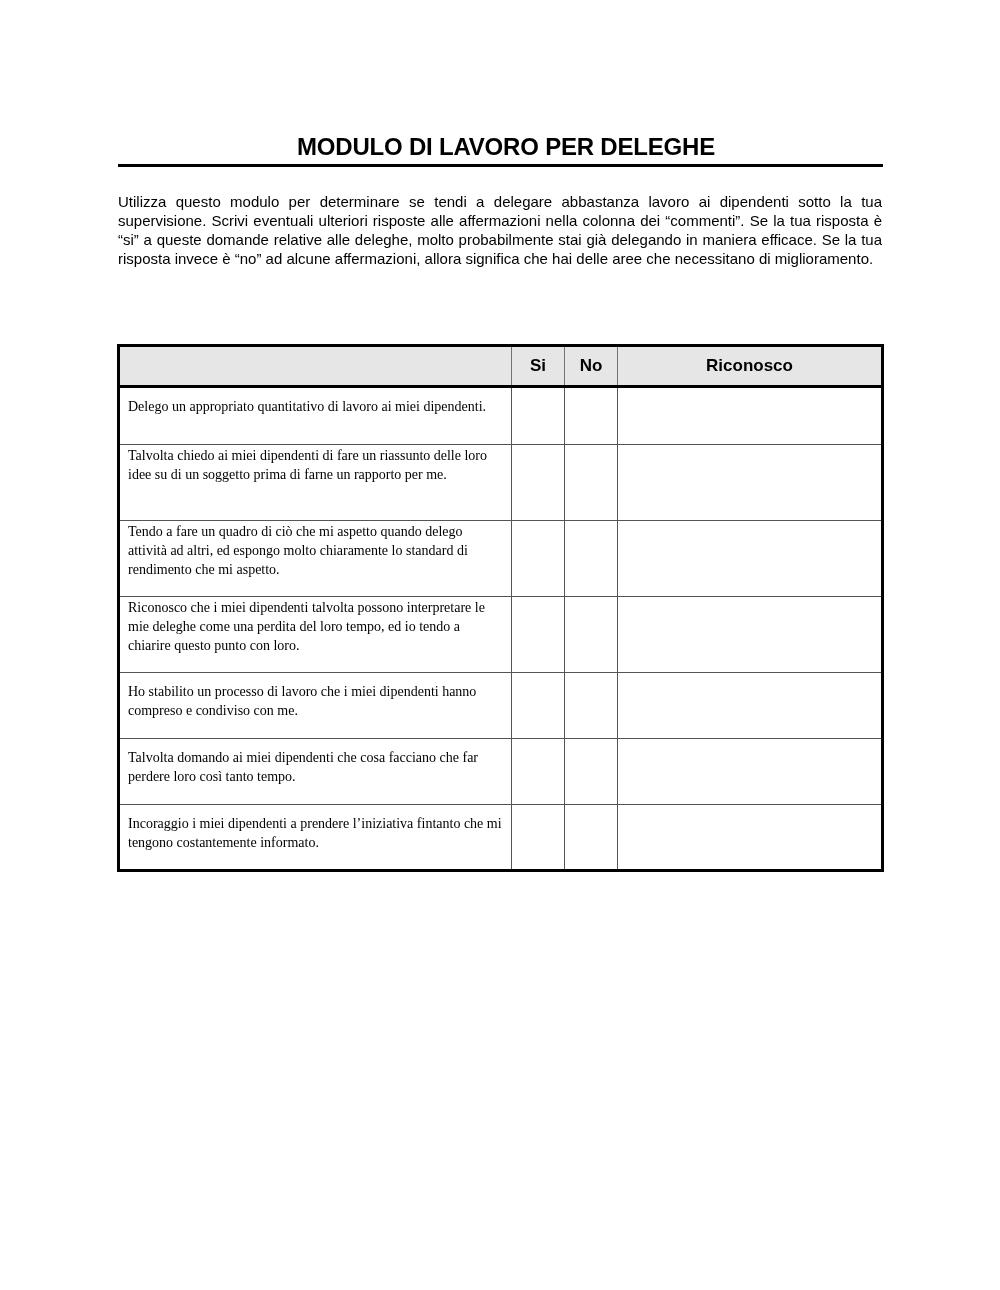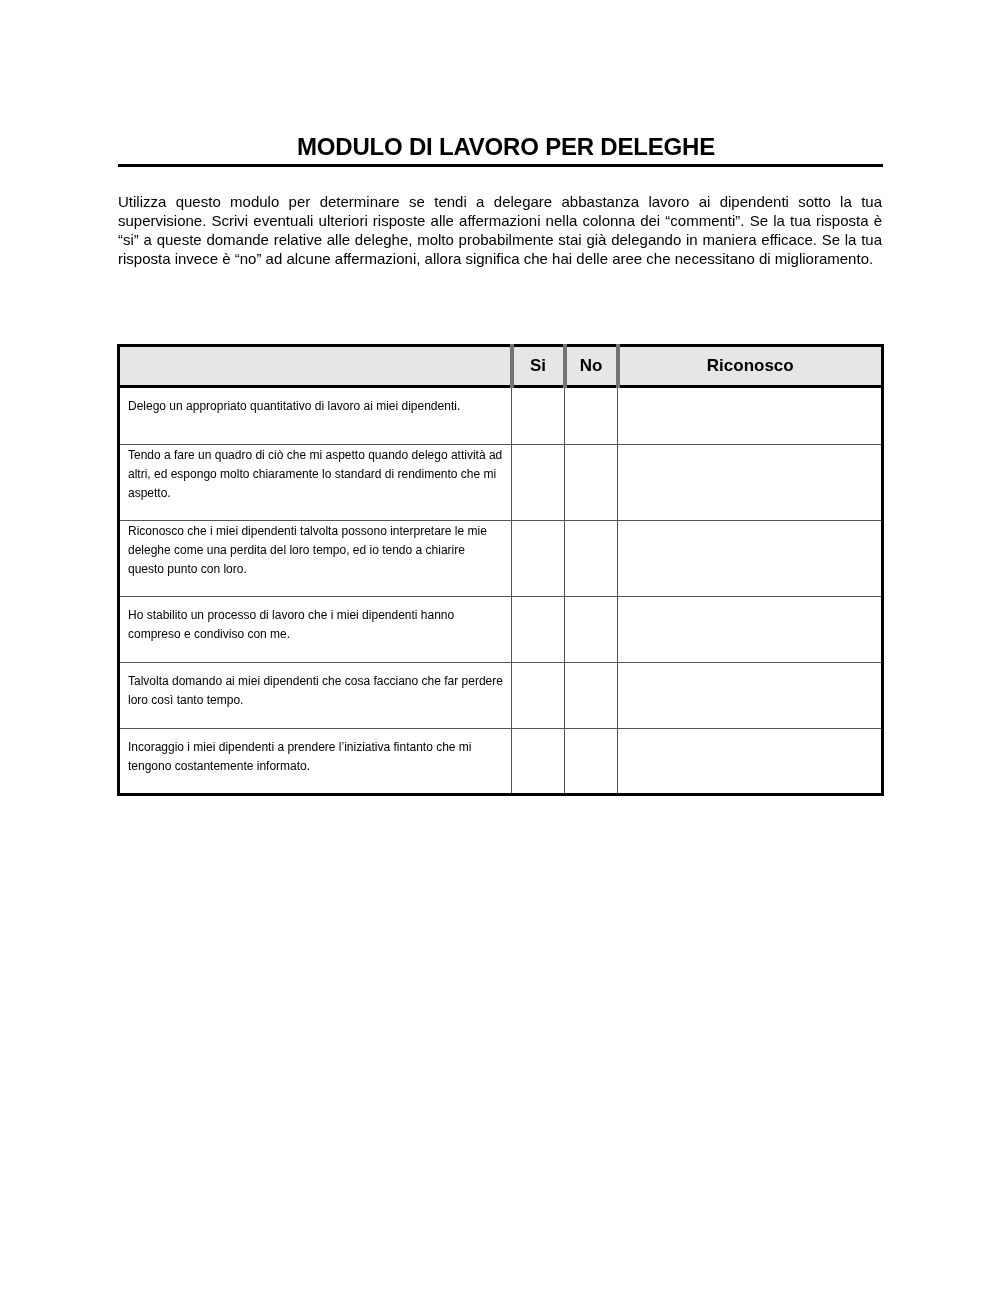--- a/index.html
+++ b/index.html
@@ -53,40 +53,41 @@
       border-collapse: collapse;
       border: 3px solid #000000;
       table-layout: fixed;
     }
     .form-table th {
       background: #e6e6e6;
       height: 38px;
       font-size: 17px;
       font-weight: bold;
       text-align: center;
-      border-left: 4px solid #737373;
+      border-left: 1px solid #737373;
       border-bottom: 3px solid #000000;
       padding: 0;
     }
     .form-table th:first-child {
       border-left: none;
     }
     .form-table td {
       border-left: 1px solid #555555;
       border-top: 1px solid #555555;
       vertical-align: top;
       padding: 0;
     }
     .form-table td:first-child {
       border-left: none;
     }
     .form-table td.stmt {
-      font-size: 12px;
+      font-size: 14px;
       line-height: 19px;
       padding: 0 8px 0 8px;
+      font-family: Liberation Serif, serif;
     }
     .stmt-inner {
       padding-top: 9px;
     }
     .stmt-inner.tight {
       padding-top: 1px;
     }
     .col-stmt { width: 393px; }
     .col-si { width: 53px; }
     .col-no { width: 53px; }
@@ -113,20 +114,28 @@
       <th></th>
       <th>Si</th>
       <th>No</th>
       <th>Riconosco</th>
     </tr>
   </thead>
   <tbody>
     <tr style="height:58px;">
       <td class="stmt">
           <div class="stmt-inner">Delego un appropriato quantitativo di lavoro ai miei dipendenti.</div>
+        </td>
+      <td class="check-cell"></td>
+      <td class="check-cell"></td>
+      <td></td>
+    </tr>
+    <tr style="height:76px;">
+      <td class="stmt">
+          <div class="stmt-inner tight">Talvolta chiedo ai miei dipendenti di fare un riassunto delle loro idee su di un soggetto prima di farne un rapporto per me.</div>
         </td>
       <td class="check-cell"></td>
       <td class="check-cell"></td>
       <td></td>
     </tr>
     <tr style="height:76px;">
       <td class="stmt">
           <div class="stmt-inner tight">Tendo a fare un quadro di ciò che mi aspetto quando delego attività ad altri, ed espongo molto chiaramente lo standard di rendimento che mi aspetto.</div>
         </td>
       <td class="check-cell"></td>

